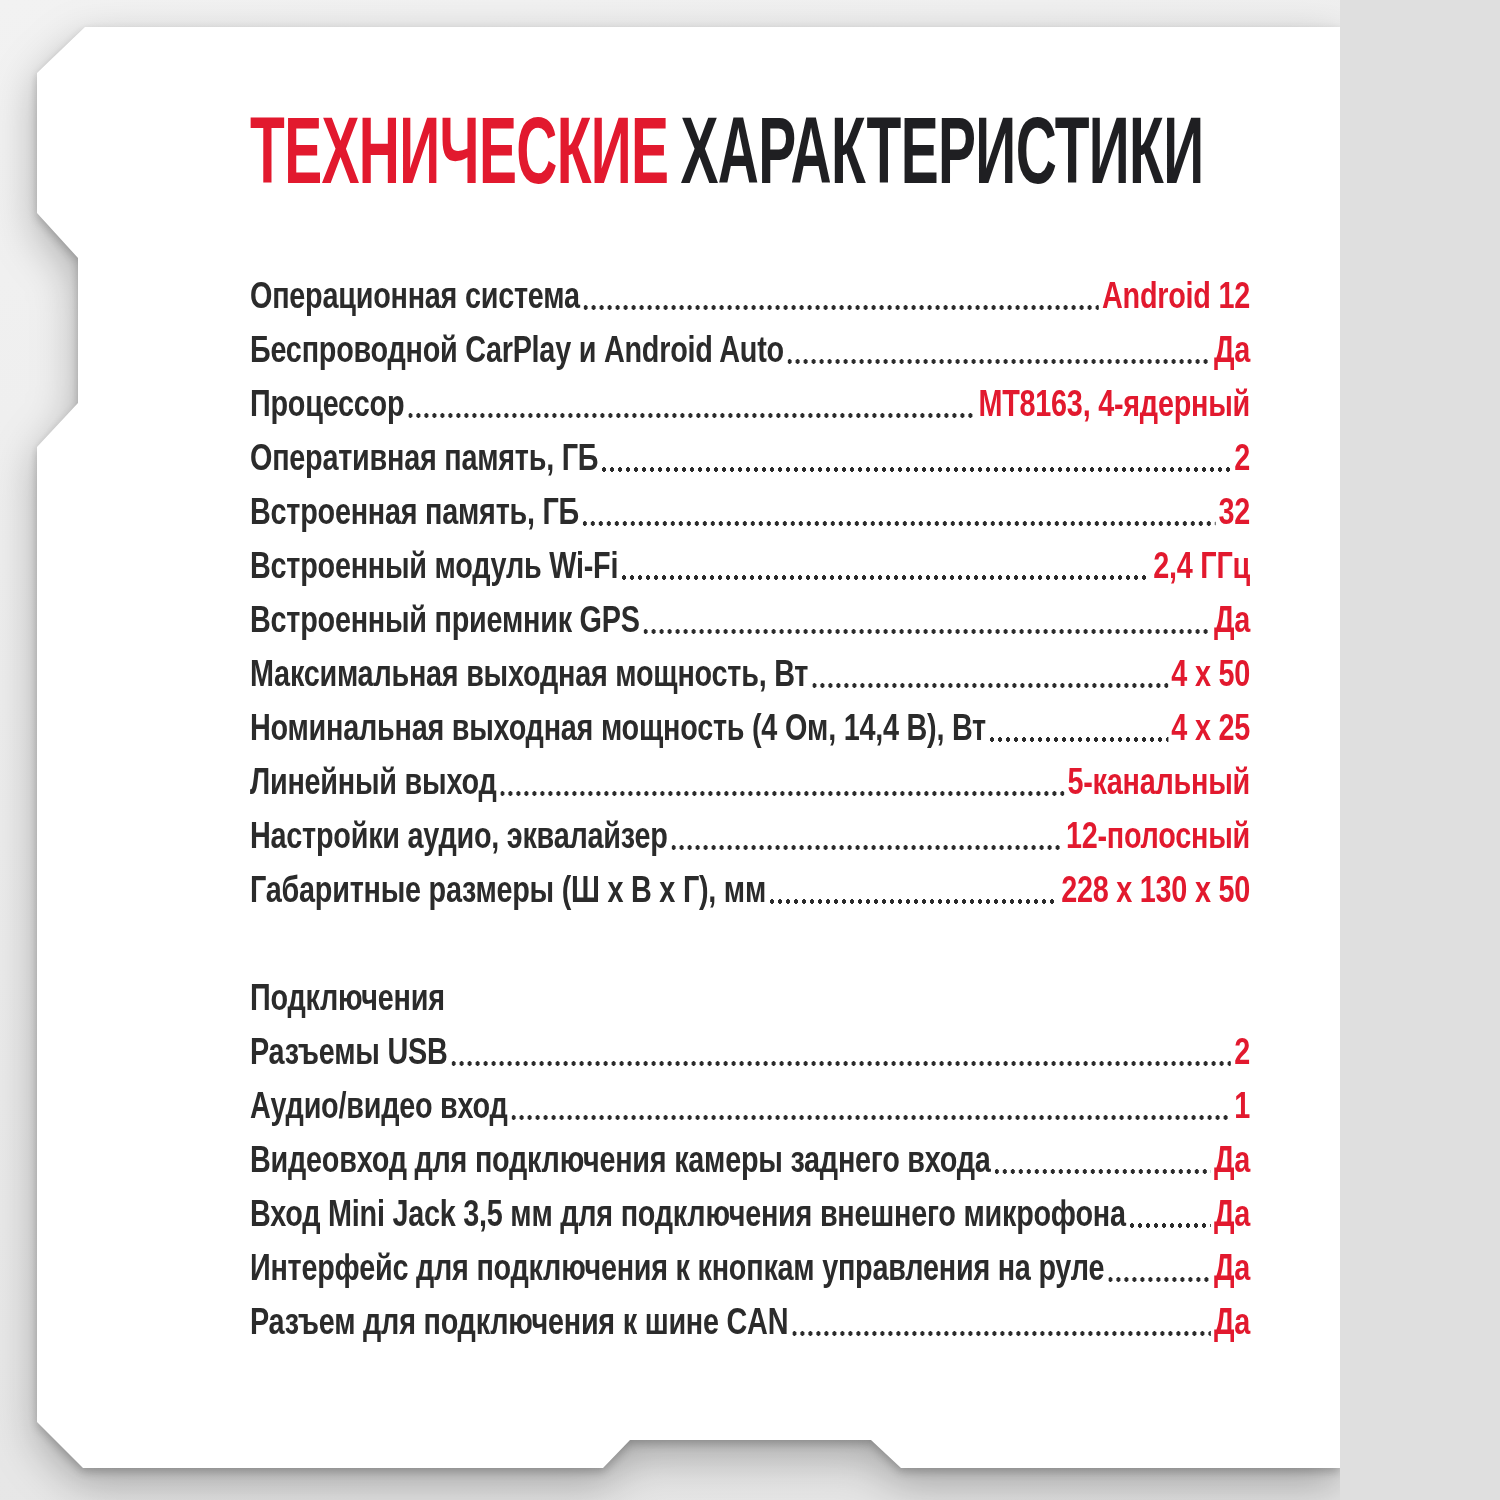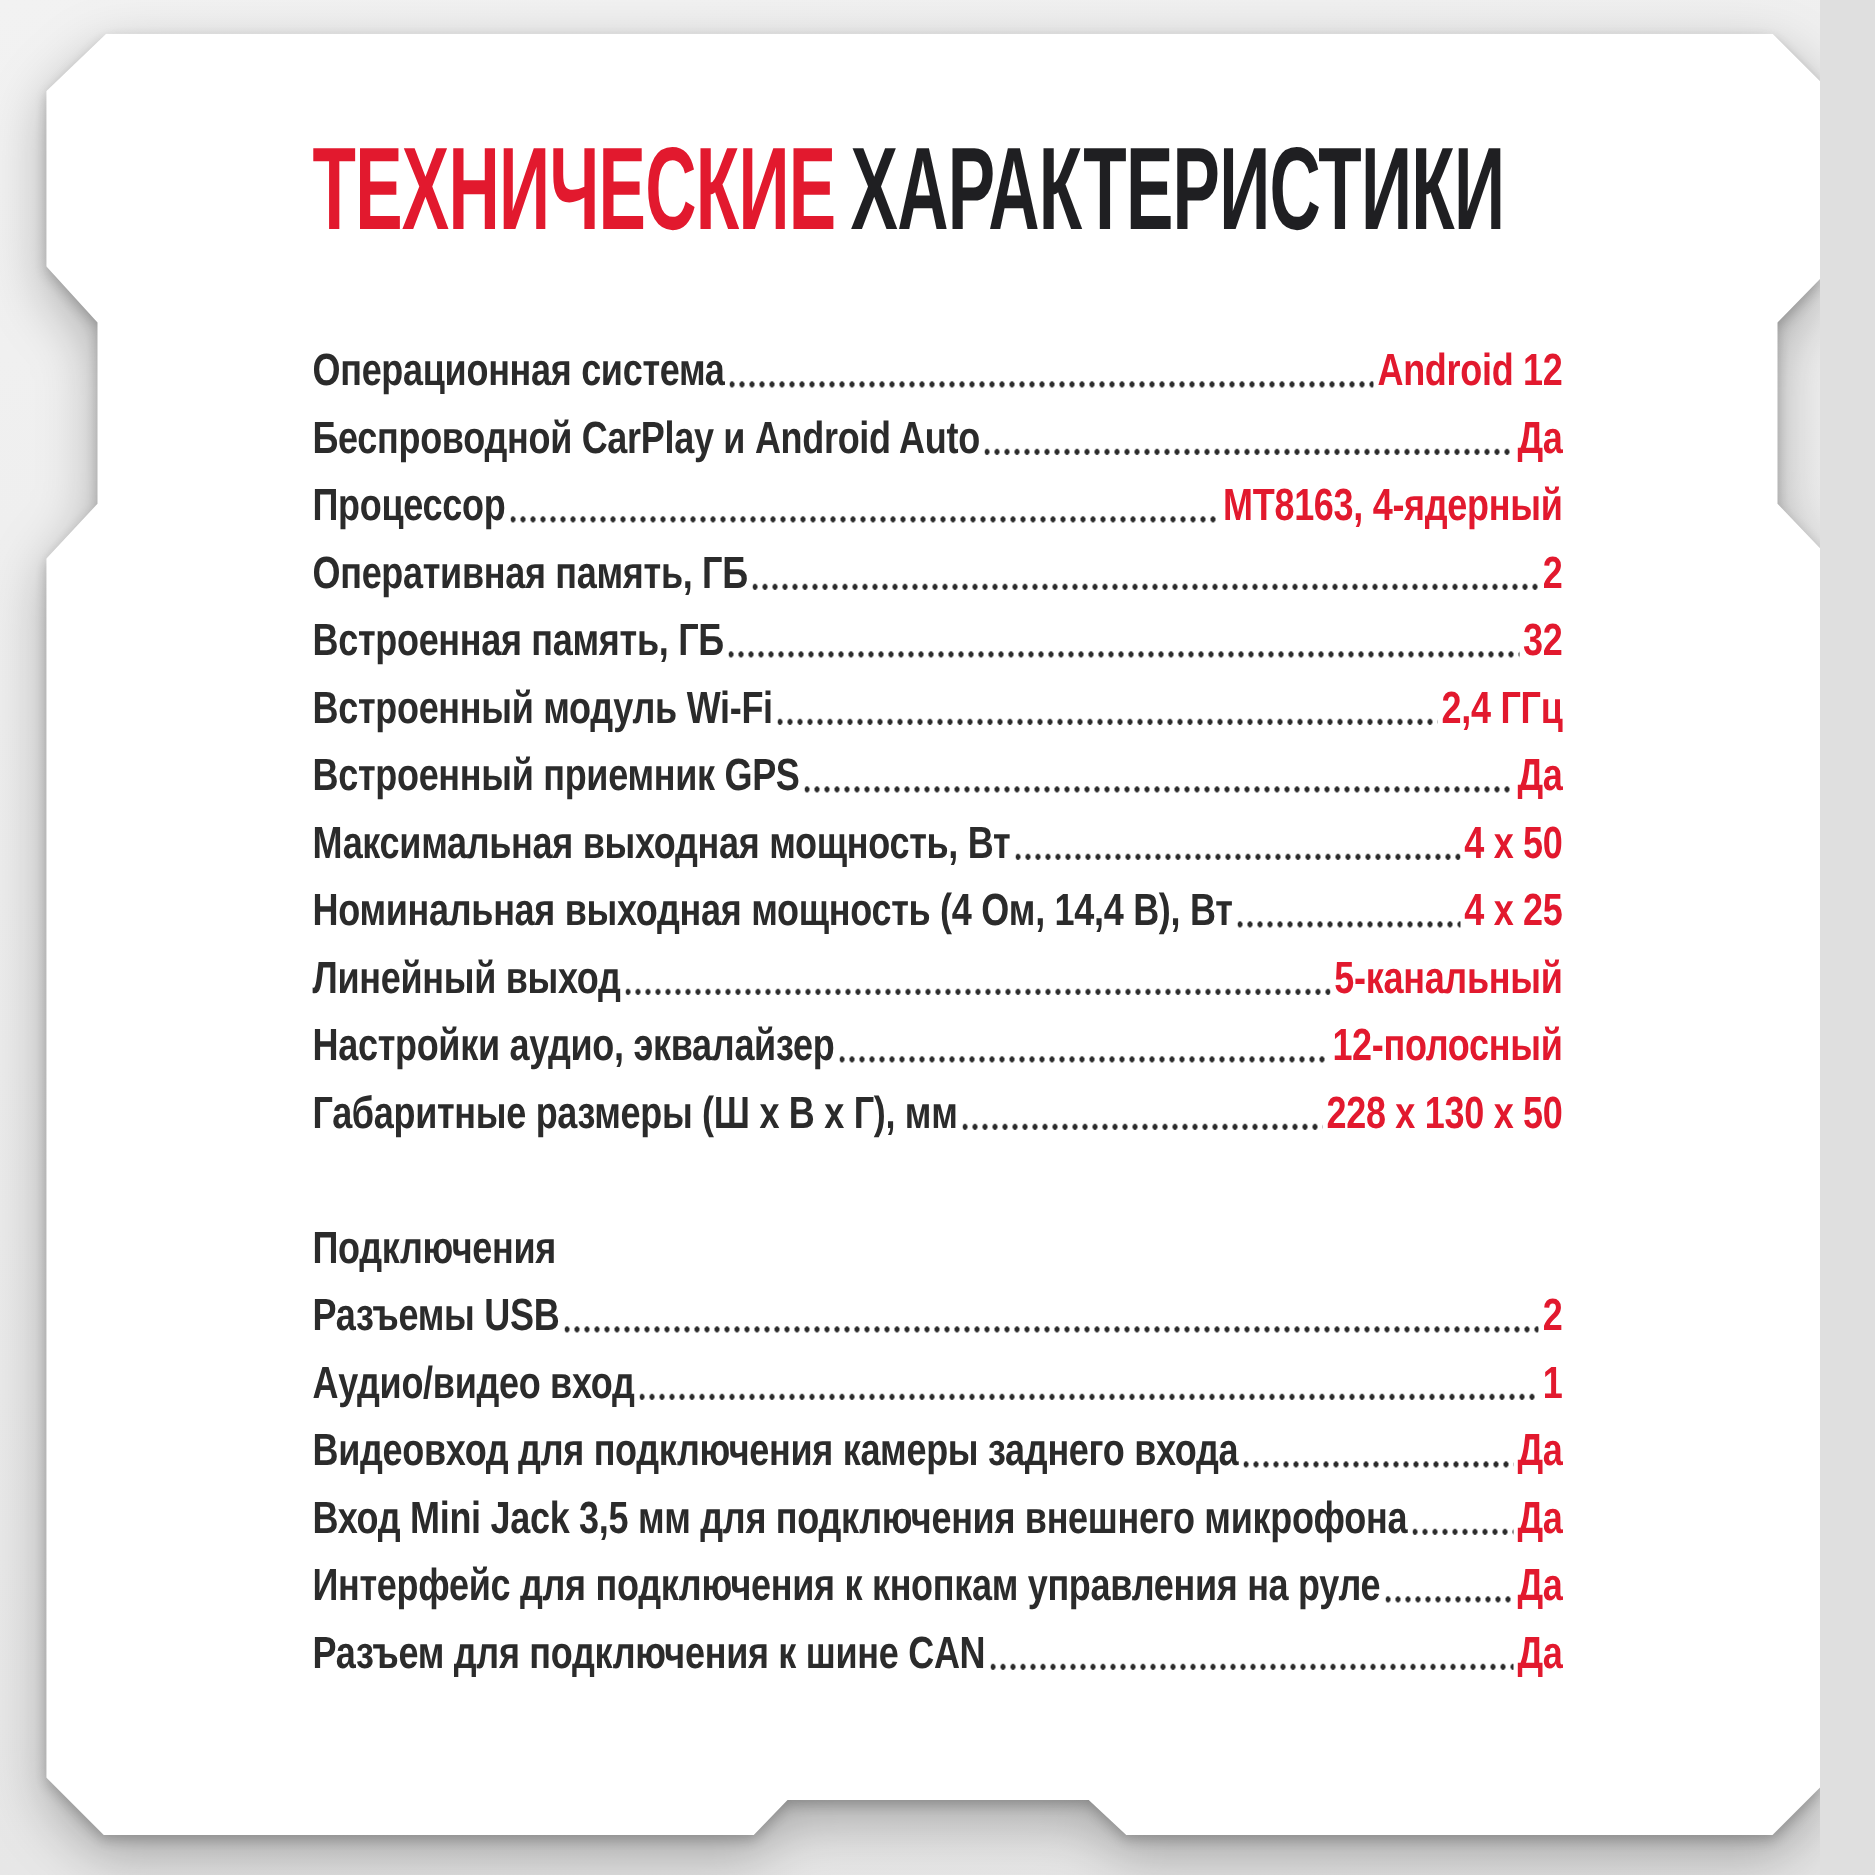--- a/index.html
+++ b/index.html
@@ -1,20 +1,20 @@
 <!DOCTYPE html>
 <html><head>
 <meta charset="utf-8">
 <style>
   html, body { margin: 0; padding: 0; }
   body { background: #dfdfdf; }
 
   .stage {
     position: relative;
-    width: 1456px;
+    width: 1340px;
     height: 1500px;
     overflow: hidden;
     background: linear-gradient(165deg, #f2f2f2 0%, #ececec 45%, #e4e4e4 100%);
     font-family: "Liberation Sans", sans-serif;
   }
 
   .card-shadow {
     position: absolute;
     inset: 0;
     filter: drop-shadow(0 4px 5px rgba(0,0,0,0.22)) drop-shadow(0 16px 22px rgba(0,0,0,0.28));

